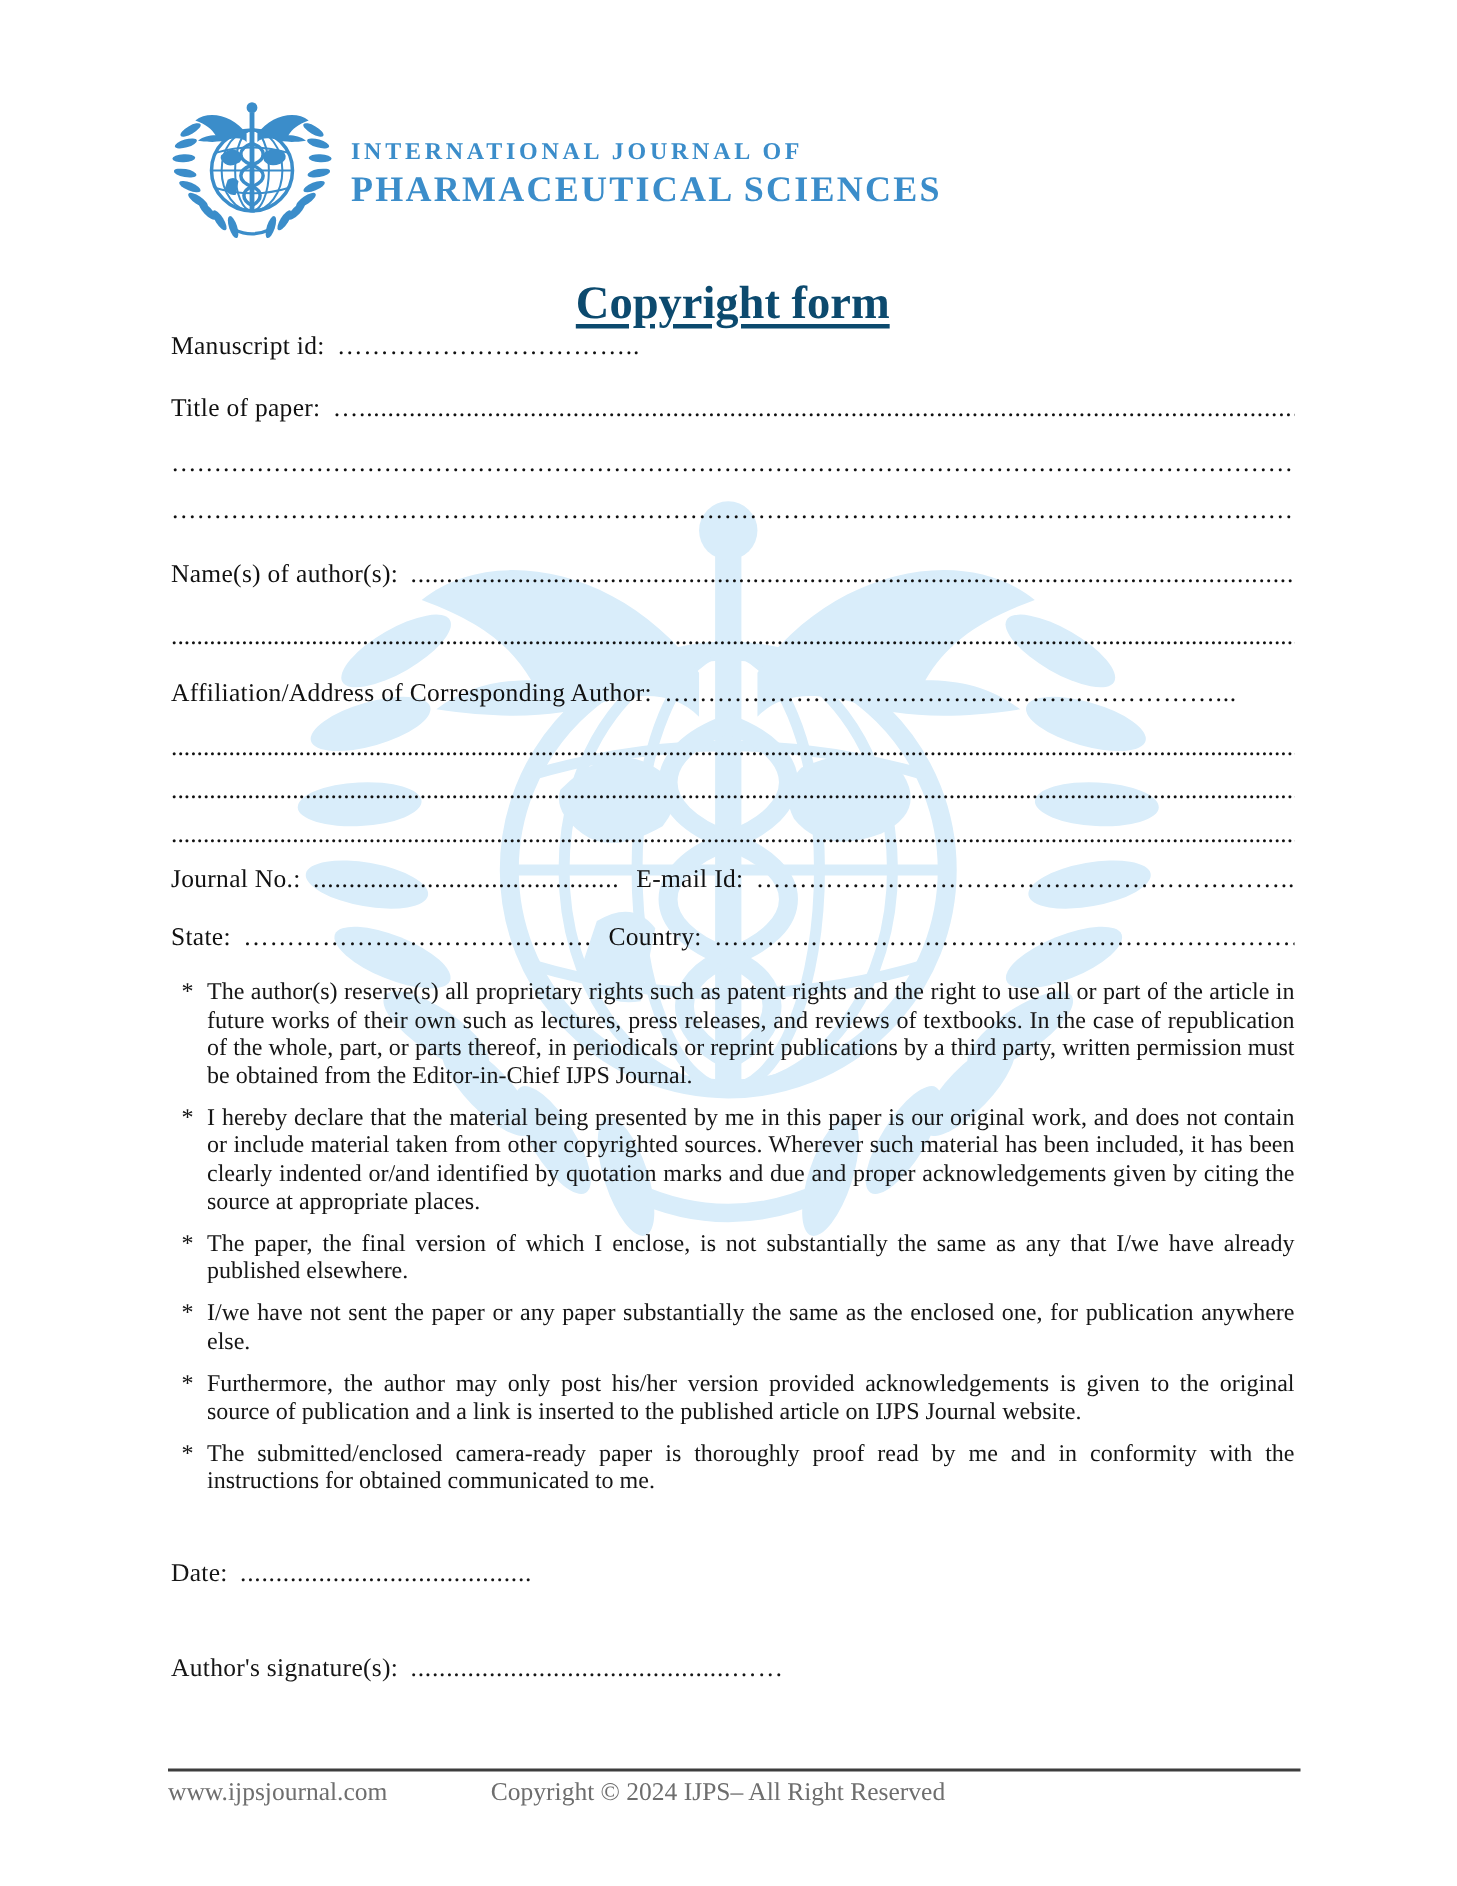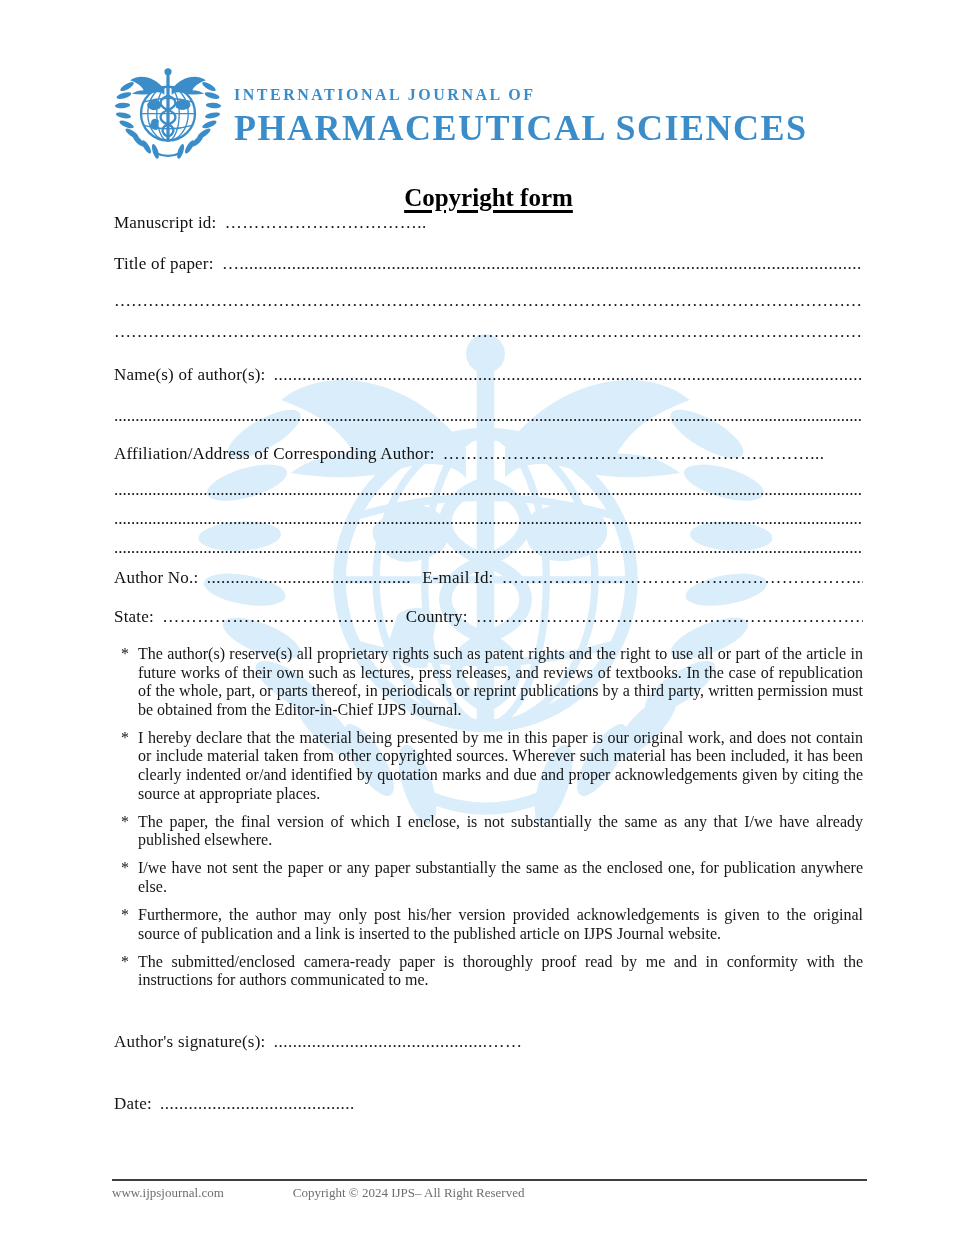--- a/index.html
+++ b/index.html
@@ -16,26 +16,26 @@
     color: #d9edfa; z-index: 0; pointer-events: none;
   }
 
   .content { position: absolute; top: 0; left: 0; right: 0; z-index: 1; padding: 58px 108px 0 114px; box-sizing: border-box; }
 
   
   .header { display: flex; align-items: center; }
   .logo { width: 108px; height: 104px; color: #3b8dca; flex: 0 0 auto; }
   .brand { margin-left: 12px; color: #3b8dca; padding-top: 14px; }
   .brand-line1 { font-size: 16px; font-weight: bold; letter-spacing: 2.5px; }
-  .brand-line2 { font-size: 36px; font-weight: bold; letter-spacing: 1.5px; margin-top: 3px; }
+  .brand-line2 { font-size: 24px; font-weight: bold; letter-spacing: 1.5px; margin-top: 3px; }
 
   
   .doc-title {
     text-align: center; margin-top: 22px;
-    font-size: 25px; font-weight: bold; color: #000000;
+    font-size: 31px; font-weight: bold; color: #0c4a6e;
     text-decoration: underline; text-decoration-thickness: 2.5px; text-underline-offset: 4px;
   }
 
   
   .form { font-size: 17px; color: #111; }
   .row { white-space: nowrap; overflow: hidden; line-height: 22px; }
   .row .lbl { letter-spacing: 0.2px; }
   .row .dots { margin-left: 4px; letter-spacing: 0.5px; }
   .r-manuscript { margin-top: 0; }
   .r-paper      { margin-top: 19px; }
@@ -57,21 +57,21 @@
   .marker { flex: 0 0 24px; font-size: 16px; padding-left: 7px; box-sizing: border-box; }
   .btext { flex: 1 1 auto; font-size: 16px; line-height: 18.6px; text-align: justify; }
 
   
   .r-signature { margin-top: 41px; font-size: 17px; }
   .r-date      { margin-top: 40px; font-size: 17px; }
 
   
   .footer { position: absolute; left: 112px; right: 104px; top: 1179px; z-index: 1; }
   .footer-rule { border-top: 2px solid #3d3d3d; }
-  .footer-row { display: flex; padding-top: 4px; font-size: 13px; color: #6e6e6e; }
+  .footer-row { display: flex; padding-top: 4px; font-size: 17px; color: #6e6e6e; }
   .footer-copy { margin-left: 69px; }
 </style>
 </head>
 <body>
 
 <svg width="0" height="0" style="position:absolute" aria-hidden="true">
   <symbol id="ijps-logo" viewBox="0 0 120 112">
     <g fill="currentColor">
 
       <ellipse cx="0" cy="0" rx="8.5" ry="3" transform="translate(46,102) rotate(72)"></ellipse>
@@ -159,21 +159,21 @@
 
       <div class="row r-affil">
         <span class="lbl">Affiliation/Address of Corresponding Author:</span>
         <span class="dots">………………………………………………………...</span>
       </div>
       <div class="row r-affil-l2 dots">..............................................................................................................................................................................................................................................</div>
       <div class="row r-affil-l3 dots">..............................................................................................................................................................................................................................................</div>
       <div class="row r-affil-l4 dots">..............................................................................................................................................................................................................................................</div>
 
       <div class="row r-contact">
-        <span class="lbl">Author No.:</span>
+        <span class="lbl">Journal No.:</span>
         <span class="dots">...........................................</span>
         <span class="lbl lbl2">E-mail Id:</span>
         <span class="dots">……………………………………………………...</span>
       </div>
 
       <div class="row r-state">
         <span class="lbl">State:</span>
         <span class="dots">………………………………….</span>
         <span class="lbl lbl2">Country:</span>
         <span class="dots">………………………………………………………….</span>
@@ -196,32 +196,32 @@
       <div class="bullet">
         <span class="marker">*</span>
         <span class="btext">I/we have not sent the paper or any paper substantially the same as the enclosed one, for publication anywhere else.</span>
       </div>
       <div class="bullet">
         <span class="marker">*</span>
         <span class="btext">Furthermore, the author may only post his/her version provided acknowledgements is given to the original source of publication and a link is inserted to the published article on IJPS Journal website.</span>
       </div>
       <div class="bullet">
         <span class="marker">*</span>
-        <span class="btext">The submitted/enclosed camera-ready paper is thoroughly proof read by me and in conformity with the instructions for authors communicated to me.</span>
-      </div>
+        <span class="btext">The submitted/enclosed camera-ready paper is thoroughly proof read by me and in conformity with the instructions for obtained communicated to me.</span>
+      </div>
+    </div>
+
+    <div class="row r-date">
+      <span class="lbl">Date:</span>
+      <span class="dots">.........................................</span>
     </div>
 
     <div class="row r-signature">
       <span class="lbl">Author's signature(s):</span>
       <span class="dots">.............................................……</span>
-    </div>
-
-    <div class="row r-date">
-      <span class="lbl">Date:</span>
-      <span class="dots">.........................................</span>
     </div>
 
   </div>
 
   <div class="footer">
     <div class="footer-rule"></div>
     <div class="footer-row">
       <span>www.ijpsjournal.com</span>
       <span class="footer-copy">Copyright © 2024 IJPS– All Right Reserved</span>
     </div>

